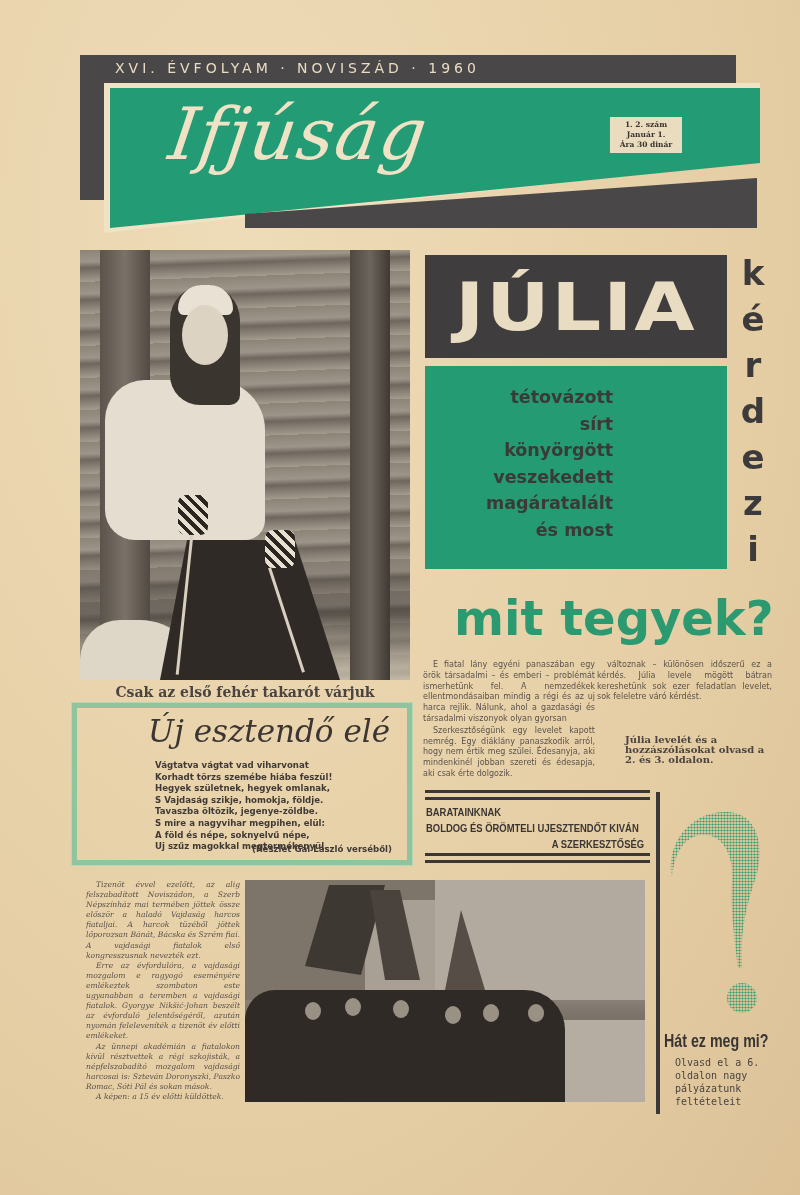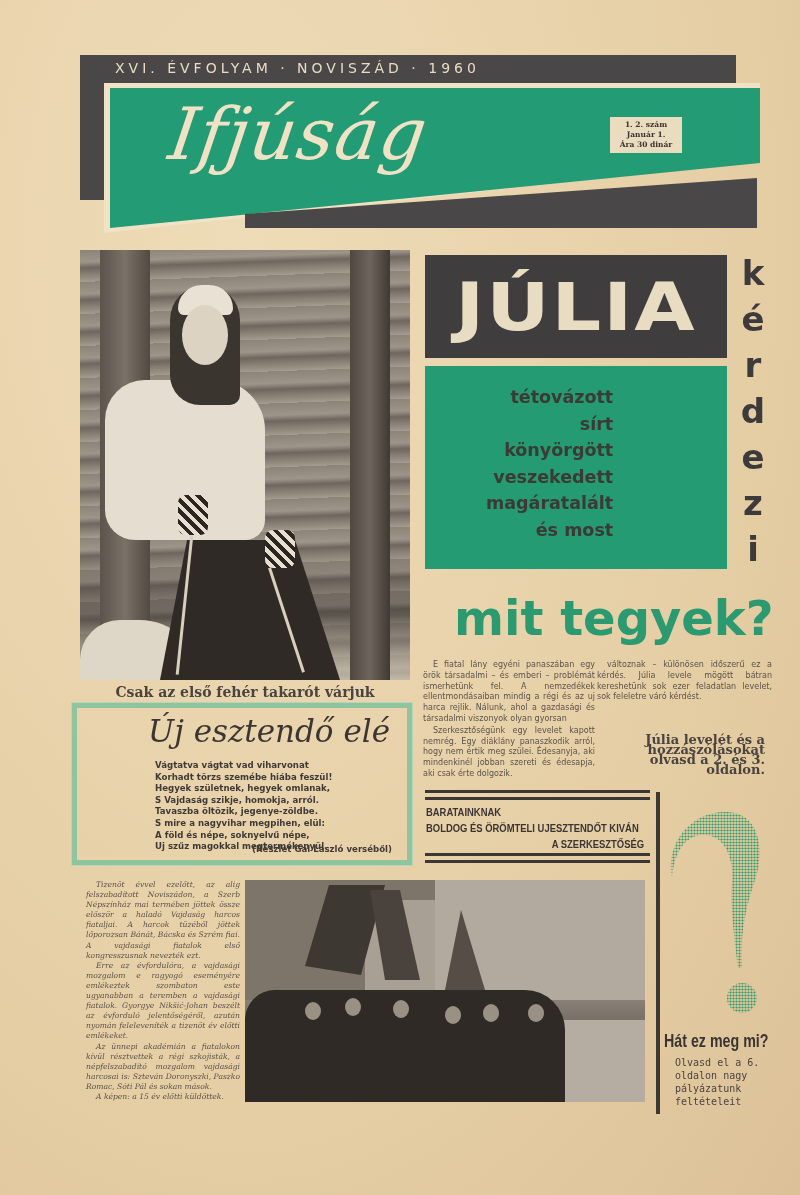--- a/index.html
+++ b/index.html
@@ -118,22 +118,22 @@
   
   .article-col {
     font-family: "DejaVu Sans", sans-serif; font-size: 8px; line-height: 10.8px;
     color: #5a524b; text-align: justify;
   }
   .article-col p { text-indent: 10px; margin-bottom: 1px; }
   .art-col1 { left: 423px; top: 660px; width: 172px; }
   .art-col2 { left: 597px; top: 660px; width: 175px; }
   .art-note {
     left: 625px; top: 735px; width: 140px;
-    font-family: "DejaVu Serif", serif; font-size: 13px; line-height: 10px;
-    color: #4a4440; text-align: right; font-weight: bold;
+    font-family: "DejaVu Serif", serif; font-size: 10px; line-height: 10px;
+    color: #4a4440; text-align: left; font-weight: bold;
   }
 
   
   .rule { background: #3b3735; height: 3px; }
   .greet-r1 { left: 425px; top: 790px; width: 225px; }
   .greet-r2 { left: 425px; top: 797px; width: 225px; }
   .greet-r3 { left: 425px; top: 853px; width: 225px; }
   .greet-r4 { left: 425px; top: 860px; width: 225px; }
   .greet-text {
     left: 426px; top: 804px; width: 222px;
@@ -278,21 +278,21 @@
 </div>
 <div class="abs rule greet-r3"></div>
 <div class="abs rule greet-r4"></div>
 
 <div class="abs poem-frame"></div>
 <div class="abs poem-title">Új esztendő elé</div>
 <div class="abs poem-lines">
   <div>Vágtatva vágtat vad viharvonat</div>
   <div>Korhadt törzs szemébe hiába feszül!</div>
   <div>Hegyek születnek, hegyek omlanak,</div>
-  <div>S Vajdaság szikje, homokja, arról.</div>
+  <div>S Vajdaság szikje, homokja, földje.</div>
   <div>Tavaszba öltözik, jegenye-zöldbe.</div>
   <div>S mire a nagyvihar megpihen, elül:</div>
   <div>A föld és népe, soknyelvű népe,</div>
   <div>Uj szűz magokkal megtermékenyül.</div>
 </div>
 <div class="abs poem-credit">(Részlet Gál László verséből)</div>
 
 <div class="abs lower-article">
   <p>Tizenöt évvel ezelőtt, az alig felszabadított Noviszádon, a Szerb Népszínház mai termében jöttek össze először a haladó Vajdaság harcos fiataljai. A harcok tüzéből jöttek lőporozsan Bánát, Bácska és Szrém fiai. A vajdasági fiatalok első kongresszusnak nevezték ezt.</p>
   <p>Erre az évfordulóra, a vajdasági mozgalom e ragyogó eseményére emlékeztek szombaton este ugyanabban a teremben a vajdasági fiatalok. Gyorgye Nikšić-Johan beszélt az évforduló jelentőségéről, azután nyomán feleleveníték a tizenöt év előtti emlékeket.</p>

